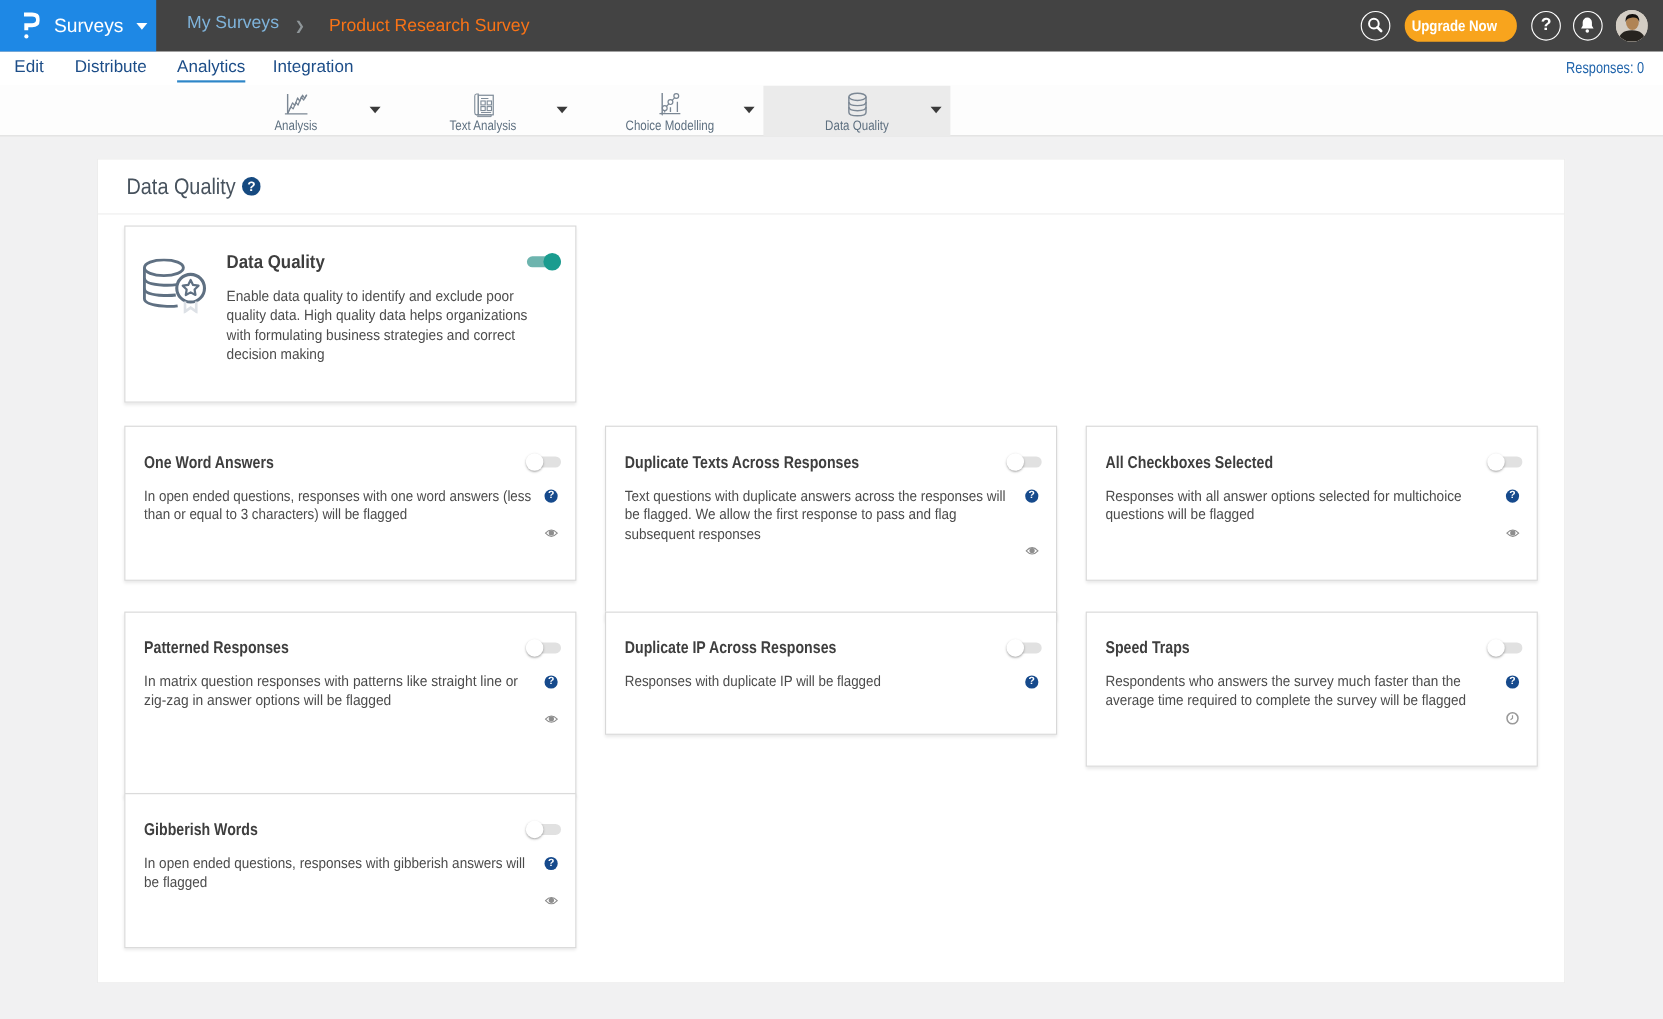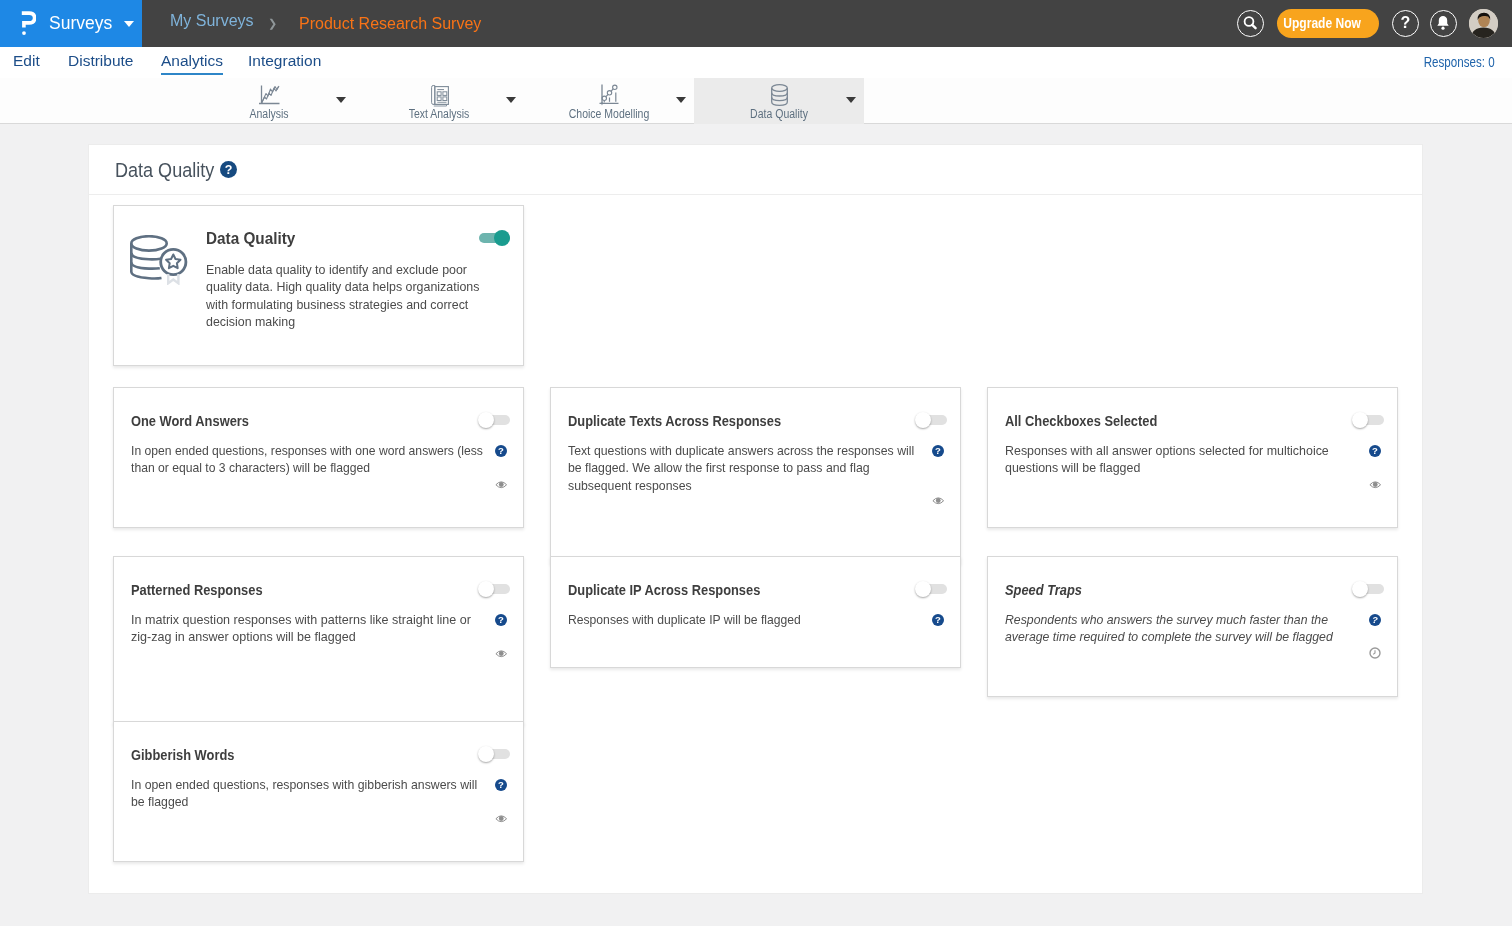--- a/index.html
+++ b/index.html
@@ -236,21 +236,21 @@
 <div class="card" style="left:550px; top:556px; height:112px;text-decoration:underline;">
   <div class="ctitle" style="top:24px;">Duplicate IP Across Responses</div>
   <div class="tog off" style="left:365px; top:24px;">
       <span class="track"></span>
       <span class="knob"></span>
     </div>
   <div class="cdesc" style="top:54px; transform:scaleX(0.90);">Responses with duplicate IP will be flagged</div>
   <span class="qicon" style="left:381px; top:57px;">?</span>
 </div>
 
-<div class="card" style="left:987px; top:556px; height:141px;font-style:italic;">
+<div class="card" style="left:987px; top:556px; height:141px;">
   <div class="ctitle" style="top:24px;">Speed Traps</div>
   <div class="tog off" style="left:365px; top:24px;">
       <span class="track"></span>
       <span class="knob"></span>
     </div>
   <div class="cdesc" style="top:54px;">Respondents who answers the survey much faster than the<br>average time required to complete the survey will be flagged</div>
   <span class="qicon" style="left:381px; top:57px;">?</span>
   <svg class="clock" width="12" height="12" viewBox="0 0 12 12" style="position:absolute; left:381px; top:90px;">
     <circle cx="6" cy="6" r="5" fill="none" stroke="#9a9a9a" stroke-width="1.4"></circle>
     <path d="M6 3.2 V6 L4.2 7.4" fill="none" stroke="#9a9a9a" stroke-width="1.1"></path>

